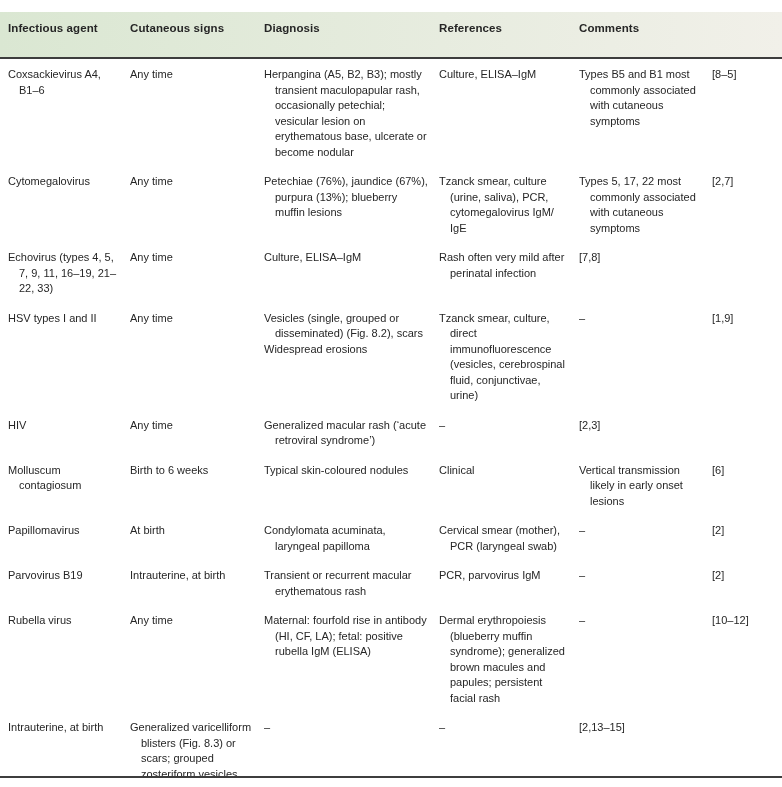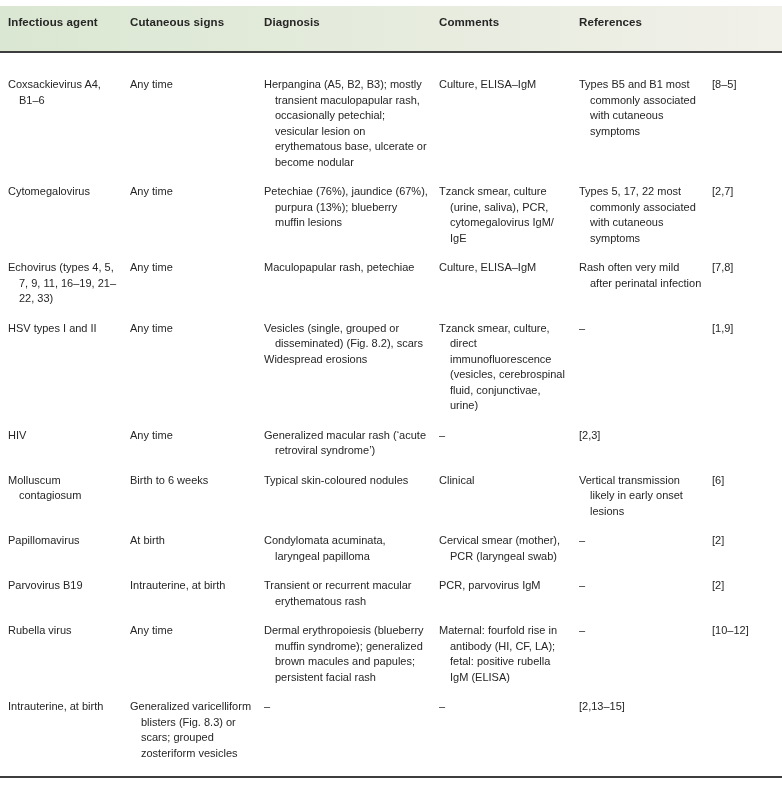--- a/index.html
+++ b/index.html
@@ -12,41 +12,41 @@
   .page{
     position:relative;
     width:782px;height:787px;
     background:#ffffff;
     font-family:"Liberation Sans","DejaVu Sans",sans-serif;
     color:var(--txt);
     overflow:hidden;
     box-sizing:border-box;
   }
   .header-band{
-    margin-top:6px;
+    margin-top:12px;
     background:linear-gradient(to right,var(--hdr-l),var(--hdr-r));
     border-bottom:2px solid var(--rule);
     box-sizing:border-box;
     height:47px;
   }
   .grid-row{
     display:grid;
     grid-template-columns:122px 134px 175px 140px 133px 70px;
     padding-left:8px;
     box-sizing:border-box;
   }
   .th{
     font-size:11.5px;
     font-weight:bold;
     line-height:14px;
     padding:9px 10px 0 0;
     letter-spacing:0.1px;
   }
   .table-body{
-    padding-top:24px;
+    padding-top:8px;
   }
   .tr{
     margin-bottom:14px;
   }
   .td{
     font-size:11px;
     line-height:15.5px;
     padding-right:10px;
   }
   .p{
@@ -61,22 +61,22 @@
   }
 </style>
 </head>
 <body>
 
 <div class="page">
   <div class="header-band grid-row">
       <div class="th">Infectious agent</div>
       <div class="th">Cutaneous signs</div>
       <div class="th">Diagnosis</div>
+      <div class="th">References</div>
       <div class="th">Comments</div>
-      <div class="th">References</div>
     </div>
   <div class="table-body">
       <div class="tr grid-row">
         <div class="td">
           <div class="p">Coxsackievirus A4, B1–6</div>
         </div>
         <div class="td">
           <div class="p">Any time</div>
         </div>
         <div class="td">
@@ -113,23 +113,20 @@
         </div>
       </div>
       <div class="tr grid-row">
         <div class="td">
           <div class="p">Echovirus (types 4, 5, 7, 9, 11, 16–19, 21–22, 33)</div>
         </div>
         <div class="td">
           <div class="p">Any time</div>
         </div>
         <div class="td">
-          <div class="p">Maculopapular rash, petechiae</div>
-        </div>
-        <div class="td">
           <div class="p">Culture, ELISA–IgM</div>
         </div>
         <div class="td">
           <div class="p">Rash often very mild after perinatal infection</div>
         </div>
         <div class="td">
           <div class="p">[7,8]</div>
         </div>
       </div>
       <div class="tr grid-row">
@@ -231,24 +228,24 @@
         </div>
       </div>
       <div class="tr grid-row">
         <div class="td">
           <div class="p">Rubella virus</div>
         </div>
         <div class="td">
           <div class="p">Any time</div>
         </div>
         <div class="td">
+          <div class="p">Maternal: fourfold rise in antibody (HI, CF, LA); fetal: positive rubella IgM (ELISA)</div>
+        </div>
+        <div class="td">
           <div class="p">Dermal erythropoiesis (blueberry muffin syndrome); generalized brown macules and papules; persistent facial rash</div>
-        </div>
-        <div class="td">
-          <div class="p">Maternal: fourfold rise in antibody (HI, CF, LA); fetal: positive rubella IgM (ELISA)</div>
         </div>
         <div class="td">
           <div class="p">–</div>
         </div>
         <div class="td">
           <div class="p">[10–12]</div>
         </div>
       </div>
       <div class="tr grid-row">
         <div class="td">

